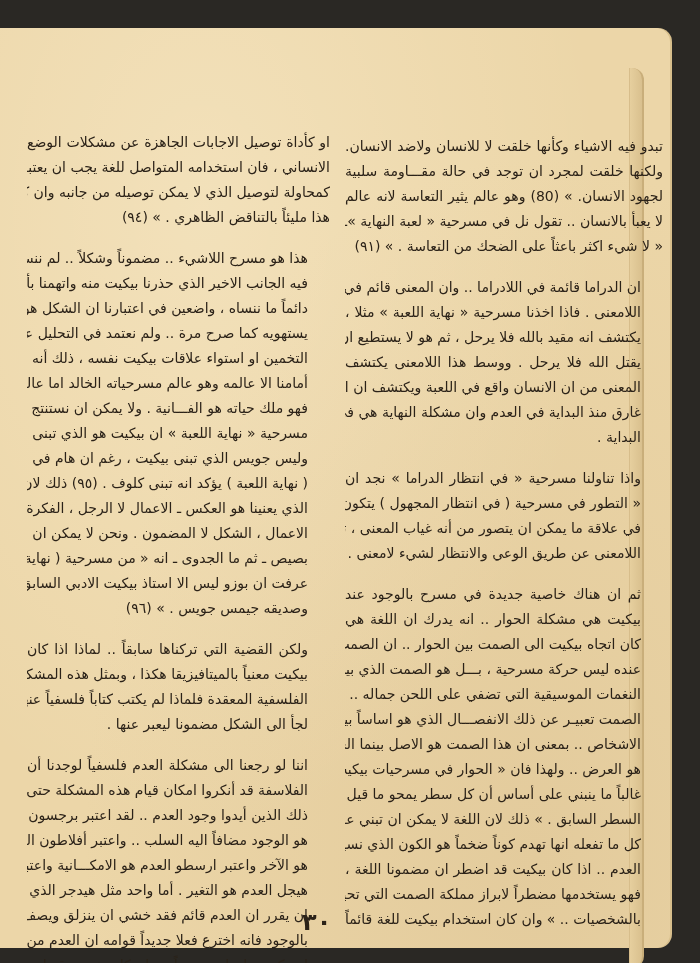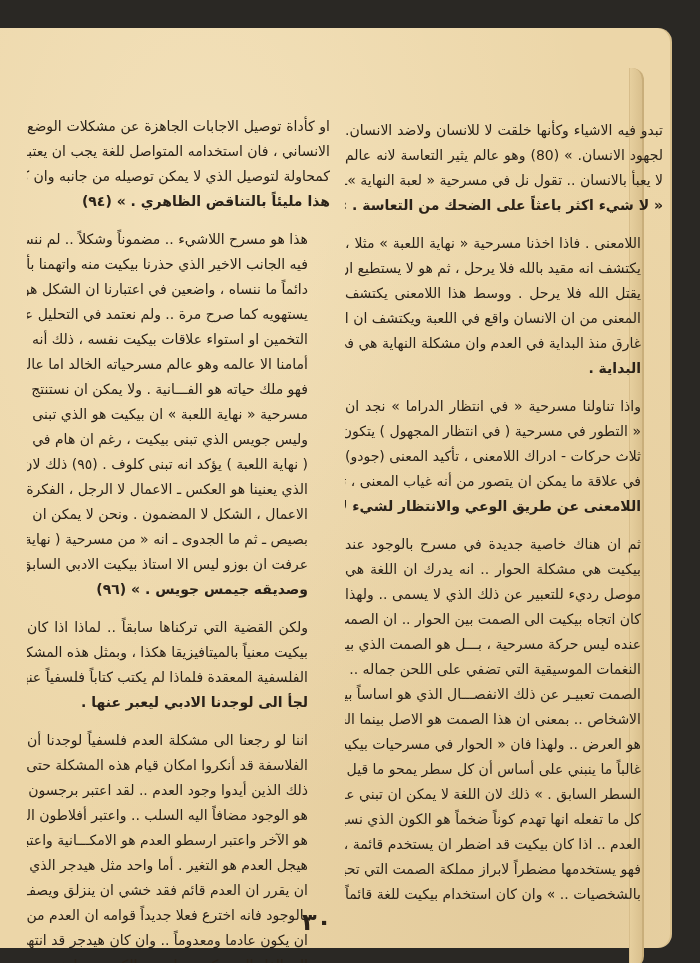--- a/index.html
+++ b/index.html
@@ -28,72 +28,72 @@
   }
   .col {
     position: absolute; top: 90px;
     direction: rtl; text-align: justify;
     color: #2b2218;
     font-family: "DejaVu Sans", sans-serif;
     font-size: 14px; line-height: 25px;
   }
   .col.right { left: 345px; width: 318px; }
   .col.left  { left: 27px;  width: 303px; top: 86px; }
-  .para { margin: 0 0 13px 0; text-indent: 22px; }
+  .para { margin: 16px 0 13px 0; text-indent: 22px; }
   .para.cont { text-indent: 0; }
   .line { display: block; text-align: justify; text-align-last: justify; white-space: nowrap; overflow: hidden; }
-  .line.last { text-align-last: right; font-weight: bold; }
+  .line.last { text-align-last: right; }
   .page-number {
     position: absolute; left: 302px; top: 880px;
     font-size: 24px; font-weight: bold; color: #2b2218;
     direction: rtl; letter-spacing: 2px;
   }
 </style>
 </head>
 <body>
 
 <div class="page">
   <div class="page-edge"></div>
 
   <div class="col right">
       <div class="para cont">
         <span class="line">تبدو فيه الاشياء وكأنها خلقت لا للانسان ولاضد الانسان.</span>
+        <span class="line">ولكنها خلقت لمجرد ان توجد في حالة مقـــاومة سلبية</span>
         <span class="line">لجهود الانسان. » (80) وهو عالم يثير التعاسة لانه عالم</span>
         <span class="line">لا يعبأ بالانسان .. تقول نل في مسرحية « لعبة النهاية »ـ</span>
         <span class="line last">« لا شيء اكثر باعثاً على الضحك من التعاسة . » (٩١)</span>
       </div>
       <div class="para">
+        <span class="line">ان الدراما قائمة في اللادراما .. وان المعنى قائم في</span>
         <span class="line">اللامعنى . فاذا اخذنا مسرحية « نهاية اللعبة » مثلا ،</span>
         <span class="line">يكتشف انه مقيد بالله فلا يرحل ، ثم هو لا يستطيع ان</span>
         <span class="line">يقتل الله فلا يرحل . ووسط هذا اللامعنى يكتشف</span>
         <span class="line">المعنى من ان الانسان واقع في اللعبة ويكتشف ان الانسان</span>
         <span class="line">غارق منذ البداية في العدم وان مشكلة النهاية هي في</span>
         <span class="line last">البداية .</span>
       </div>
       <div class="para">
         <span class="line">واذا تناولنا مسرحية « في انتظار الدراما » نجد ان</span>
         <span class="line">« التطور في مسرحية ( في انتظار المجهول ) يتكون من</span>
-        <span class="line">ثلاث حركات - ادراك اللامعنى ، تأكيد المعنى (جودو)</span>
         <span class="line">في علاقة ما يمكن ان يتصور من أنه غياب المعنى ، تدعيم</span>
         <span class="line last">اللامعنى عن طريق الوعي والانتظار لشيء لامعنى . » (٩٢)</span>
       </div>
       <div class="para">
         <span class="line">ثم ان هناك خاصية جديدة في مسرح بالوجود عند</span>
         <span class="line">بيكيت هي مشكلة الحوار .. انه يدرك ان اللغة هي</span>
-        <span class="line">موصل رديء للتعبير عن ذلك الذي لا يسمى .. ولهذا</span>
         <span class="line">كان اتجاه بيكيت الى الصمت بين الحوار .. ان الصمت</span>
         <span class="line">عنده ليس حركة مسرحية ، بـــل هو الصمت الذي بين</span>
         <span class="line">النغمات الموسيقية التي تضفي على اللحن جماله .. ان هذا</span>
         <span class="line">الصمت تعبيـر عن ذلك الانفصـــال الذي هو اساساً بين</span>
         <span class="line">الاشخاص .. بمعنى ان هذا الصمت هو الاصل بينما الحوار</span>
         <span class="line">هو العرض .. ولهذا فان « الحوار في مسرحيات بيكيت</span>
         <span class="line">غالباً ما ينبني على أساس أن كل سطر يمحو ما قيل في</span>
         <span class="line">السطر السابق . » ذلك لان اللغة لا يمكن ان تبني عالماً ..</span>
         <span class="line">كل ما تفعله انها تهدم كوناً ضخماً هو الكون الذي نسيجه</span>
-        <span class="line">العدم .. اذا كان بيكيت قد اضطر ان يستخدم قائمة ،</span>
+        <span class="line">العدم .. اذا كان بيكيت قد اضطر ان مضمونا اللغة ،</span>
         <span class="line">فهو يستخدمها مضطراً لابراز مملكة الصمت التي تحيط</span>
         <span class="line">بالشخصيات .. » وان كان استخدام بيكيت للغة قائماً</span>
       </div>
     </div>
   <div class="col left">
       <div class="para cont">
         <span class="line">او كأداة توصيل الاجابات الجاهزة عن مشكلات الوضع</span>
         <span class="line">الانساني ، فان استخدامه المتواصل للغة يجب ان يعتبر</span>
         <span class="line">كمحاولة لتوصيل الذي لا يمكن توصيله من جانبه وان كان</span>
         <span class="line last">هذا مليئاً بالتناقض الظاهري . » (٩٤)</span>
@@ -112,21 +112,21 @@
         <span class="line">الذي يعنينا هو العكس ـ الاعمال لا الرجل ، الفكرة لا</span>
         <span class="line">الاعمال ، الشكل لا المضمون . ونحن لا يمكن ان نتبين</span>
         <span class="line">بصيص ـ ثم ما الجدوى ـ انه « من مسرحية ( نهاية اللعبة )</span>
         <span class="line">عرفت ان بوزو ليس الا استاذ بيكيت الادبي السابق</span>
         <span class="line last">وصديقه جيمس جويس . » (٩٦)</span>
       </div>
       <div class="para">
         <span class="line">ولكن القضية التي تركناها سابقاً .. لماذا اذا كان</span>
         <span class="line">بيكيت معنياً بالميتافيزيقا هكذا ، وبمثل هذه المشكلة</span>
         <span class="line">الفلسفية المعقدة فلماذا لم يكتب كتاباً فلسفياً عنها ؟ لماذا</span>
-        <span class="line last">لجأ الى لوجدنا الادبي ليعبر عنها .</span>
+        <span class="line last">لجأ الى الشكل مضمونا ليعبر عنها .</span>
       </div>
       <div class="para">
         <span class="line">اننا لو رجعنا الى مشكلة العدم فلسفياً لوجدنا أن</span>
         <span class="line">الفلاسفة قد أنكروا امكان قيام هذه المشكلة حتى بين في</span>
         <span class="line">ذلك الذين أيدوا وجود العدم .. لقد اعتبر برجسون العدم</span>
         <span class="line">هو الوجود مضافاً اليه السلب .. واعتبر أفلاطون العدم</span>
         <span class="line">هو الآخر واعتبر ارسطو العدم هو الامكـــانية واعتبر</span>
         <span class="line">هيجل العدم هو التغير . أما واحد مثل هيدجر الذي اراد</span>
         <span class="line">ان يقرر ان العدم قائم فقد خشي ان ينزلق ويصف العدم</span>
         <span class="line">بالوجود فانه اخترع فعلا جديداً قوامه ان العدم من شأنه</span>

